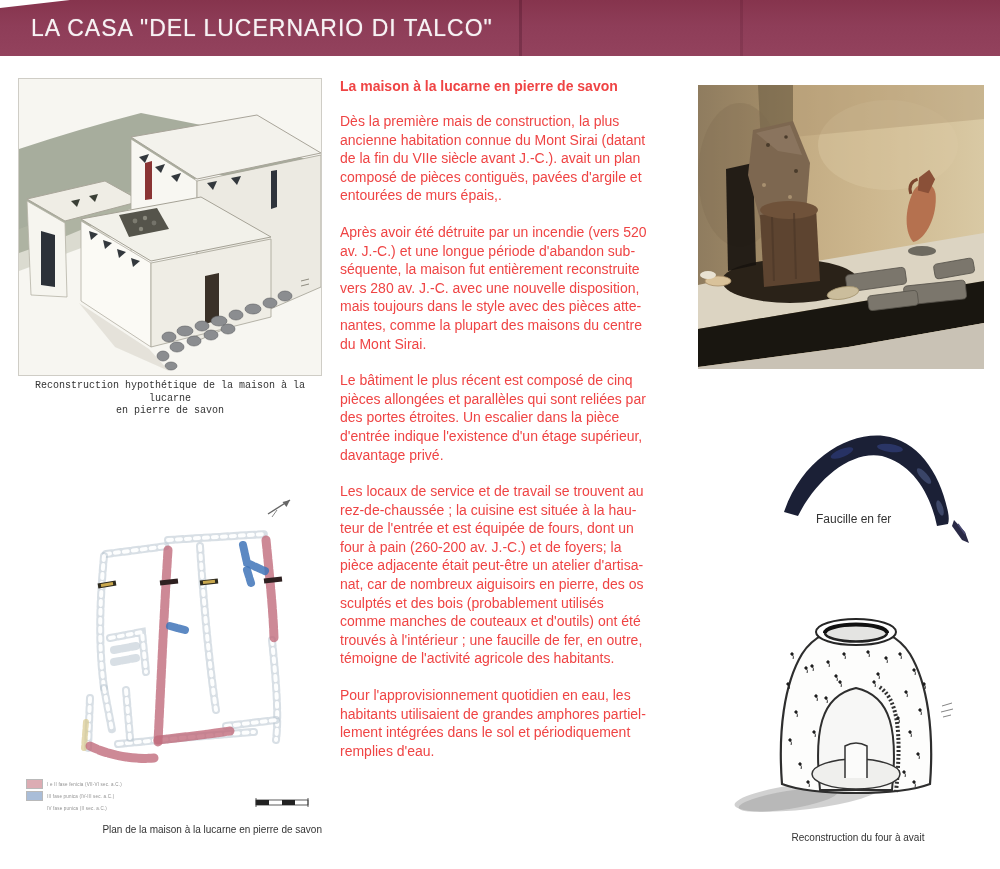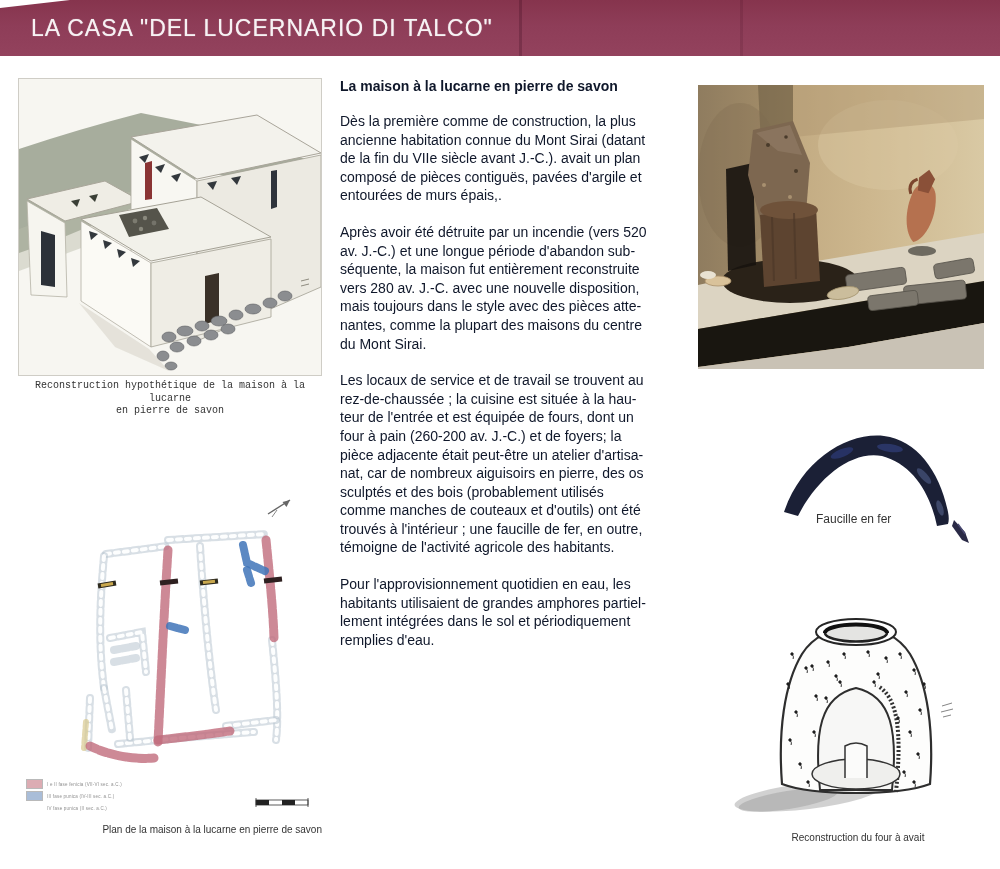--- a/index.html
+++ b/index.html
@@ -13,21 +13,21 @@
       background:rgba(40,0,18,.22);}
   .header-bar .crease1{left:519px;}
   .header-bar .crease2{left:740px;background:rgba(40,0,18,.12);}
   .header-notch{position:absolute;left:0;top:0;width:0;height:0;
       border-top:8px solid #ffffff;border-right:70px solid transparent;}
   .header-title{position:absolute;left:31px;top:15px;color:#f7f2f4;
       font-size:23px;letter-spacing:1px;white-space:nowrap;
       text-shadow:0 0 1px rgba(255,255,255,.6);}
 
   
-  .article{position:absolute;left:340px;top:78px;width:354px;color:#0f172a;}
+  .article{position:absolute;left:340px;top:78px;width:354px;color:#ef4444;}
   .article h2{margin:0 0 18px 0;font-size:14px;font-weight:700;}
   .para{margin:0 0 18px 0;font-size:14px;line-height:18.6px;white-space:pre-line;}
   .para:last-child{margin-bottom:5px;}
 
   
   .fig{position:absolute;}
   .fig svg{display:block;width:100%;height:100%;}
   .fig-house{left:18px;top:78px;width:302px;height:296px;background:#f7f6f1;border:1px solid #cfcdc6;}
   .fig-plan{left:18px;top:490px;width:302px;height:328px;background:#ffffff;}
   .fig-kitchen{left:698px;top:85px;width:286px;height:284px;background:#c9b48d;}
@@ -204,32 +204,37 @@
       <div class="legend-row">
         <span class="legend-swatch sw-none"></span>
         <span class="legend-label">IV fase punica (II sec. a.C.)</span>
       </div>
     </div>
   </div>
   <div class="caption cap-plan">Plan de la maison à la lucarne en pierre de savon</div>
 
   <div class="article">
     <h2>La maison à la lucarne en pierre de savon</h2>
-    <p class="para">Dès la première comme de construction, la plus
+    <p class="para">Dès la première mais de construction, la plus
 ancienne habitation connue du Mont Sirai (datant
 de la fin du VIIe siècle avant J.-C.). avait un plan
 composé de pièces contiguës, pavées d'argile et
 entourées de murs épais,.</p>
     <p class="para">Après avoir été détruite par un incendie (vers 520
 av. J.-C.) et une longue période d'abandon sub-
 séquente, la maison fut entièrement reconstruite
 vers 280 av. J.-C. avec une nouvelle disposition,
 mais toujours dans le style avec des pièces atte-
 nantes, comme la plupart des maisons du centre
 du Mont Sirai.</p>
+    <p class="para">Le bâtiment le plus récent est composé de cinq
+pièces allongées et parallèles qui sont reliées par
+des portes étroites. Un escalier dans la pièce
+d'entrée indique l'existence d'un étage supérieur,
+davantage privé.</p>
     <p class="para">Les locaux de service et de travail se trouvent au
 rez-de-chaussée ; la cuisine est située à la hau-
 teur de l'entrée et est équipée de fours, dont un
 four à pain (260-200 av. J.-C.) et de foyers; la
 pièce adjacente était peut-être un atelier d'artisa-
 nat, car de nombreux aiguisoirs en pierre, des os
 sculptés et des bois (probablement utilisés
 comme manches de couteaux et d'outils) ont été
 trouvés à l'intérieur ; une faucille de fer, en outre,
 témoigne de l'activité agricole des habitants.</p>

